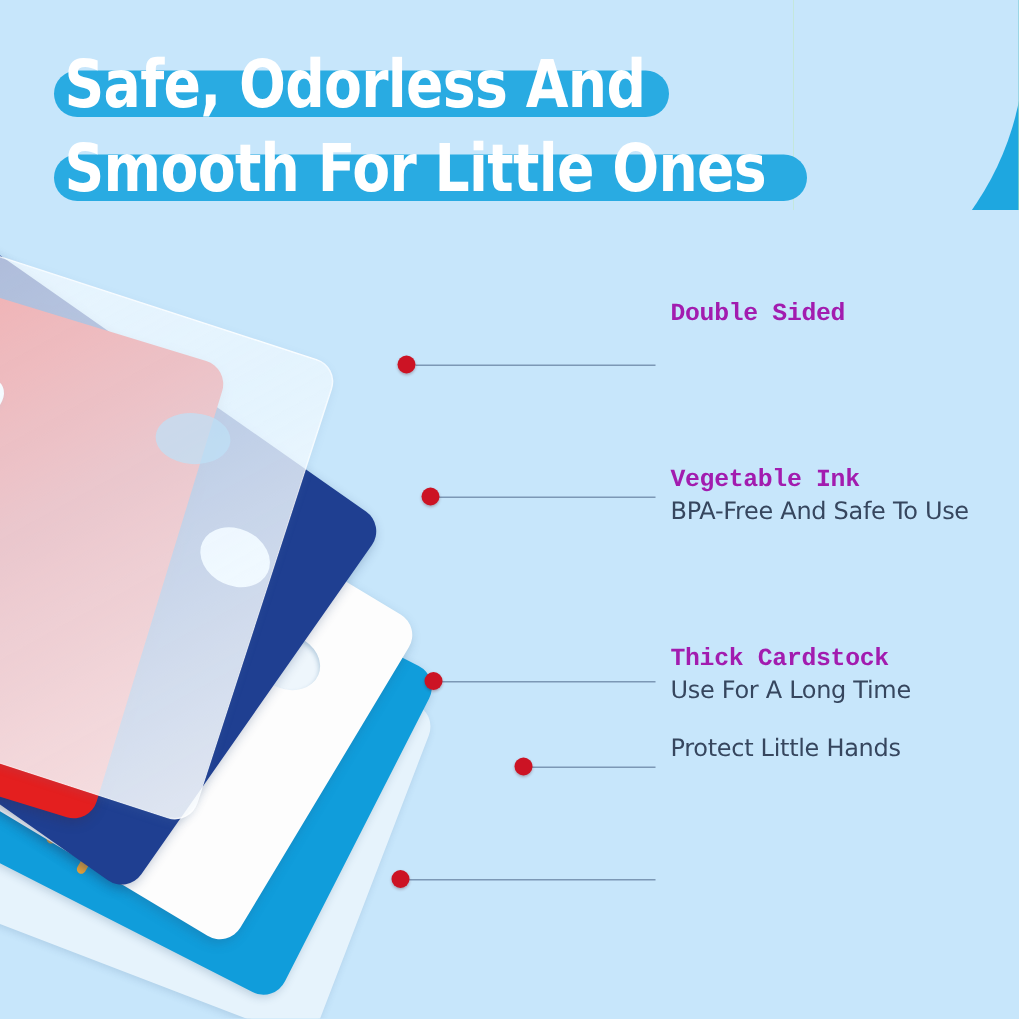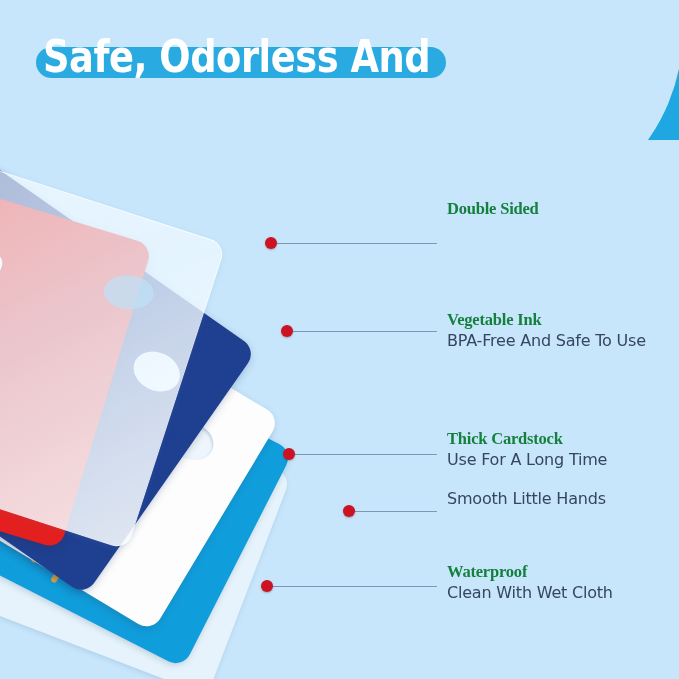--- a/index.html
+++ b/index.html
@@ -76,22 +76,22 @@
   
   .card-lam{left:-78px;top:-18px;width:382px;height:320px;
       background:linear-gradient(133deg, rgba(255,255,255,.60) 0%, rgba(236,247,255,.78) 55%, rgba(250,253,255,.88) 100%);
       transform:rotate(18deg);border:1px solid rgba(255,255,255,.55);
       box-shadow:0 2px 6px rgba(90,130,170,.13);}
   .card-lam .hole{right:52px;top:58px;width:50px;height:34px;background:rgba(190,224,246,.72);
       transform:rotate(-14deg);}
 
   
   .callout{position:absolute;left:447px;}
-  .co-title{font-family:Liberation Serif, serif;
-      font-weight:700;font-size:16.5px;line-height:20px;color:#15803d;letter-spacing:-0.2px;}
+  .co-title{font-family:Liberation Mono, monospace;
+      font-weight:700;font-size:16.5px;line-height:20px;color:#a21caf;letter-spacing:-0.2px;}
   .co-sub{font-family:"DejaVu Sans","Liberation Sans",sans-serif;
       font-weight:400;font-size:16px;line-height:21px;color:#36465e;letter-spacing:-0.2px;}
 
   
   .leader{position:absolute;height:1px;background:#6f8aa8;opacity:.85;}
   .dot{position:absolute;width:12px;height:12px;border-radius:50%;background:#cc1324;
       box-shadow:0 1px 2px rgba(80,10,20,.3);}
 </style>
 </head>
 <body>
@@ -101,20 +101,24 @@
   <div class="curl-wrap">
     <div class="curl-green"></div>
     <div class="curl-shadow"></div>
     <div class="curl-page"></div>
   </div>
 
   <div class="headline">
     <div class="hl-line">
       <div class="hl-pill l1"></div>
       <div class="hl-text">Safe, Odorless And</div>
+    </div>
+    <div class="hl-line">
+      <div class="hl-pill l2"></div>
+      <div class="hl-text">Smooth For Little Ones</div>
     </div>
   </div>
 
   <div class="cards">
 
     <div class="card card-pale">
       <div class="hole"></div>
     </div>
 
     <div class="card card-blue">
@@ -174,21 +178,17 @@
     <div class="co-title">Thick Cardstock</div>
     <div class="co-sub">Use For A Long Time</div>
   </div>
 
   <div class="callout" style="top:310px;">
     <div class="co-title">Vegetable Ink</div>
     <div class="co-sub">BPA-Free And Safe To Use</div>
   </div>
 
   <div class="callout" style="top:488px;">
-    <div class="co-sub">Smooth Little Hands</div>
+    <div class="co-sub">Protect Little Hands</div>
   </div>
 
-  <div class="callout" style="top:562px;">
-    <div class="co-title">Waterproof</div>
-    <div class="co-sub">Clean With Wet Cloth</div>
-  </div>
 
 </div>
 
 </body></html>

